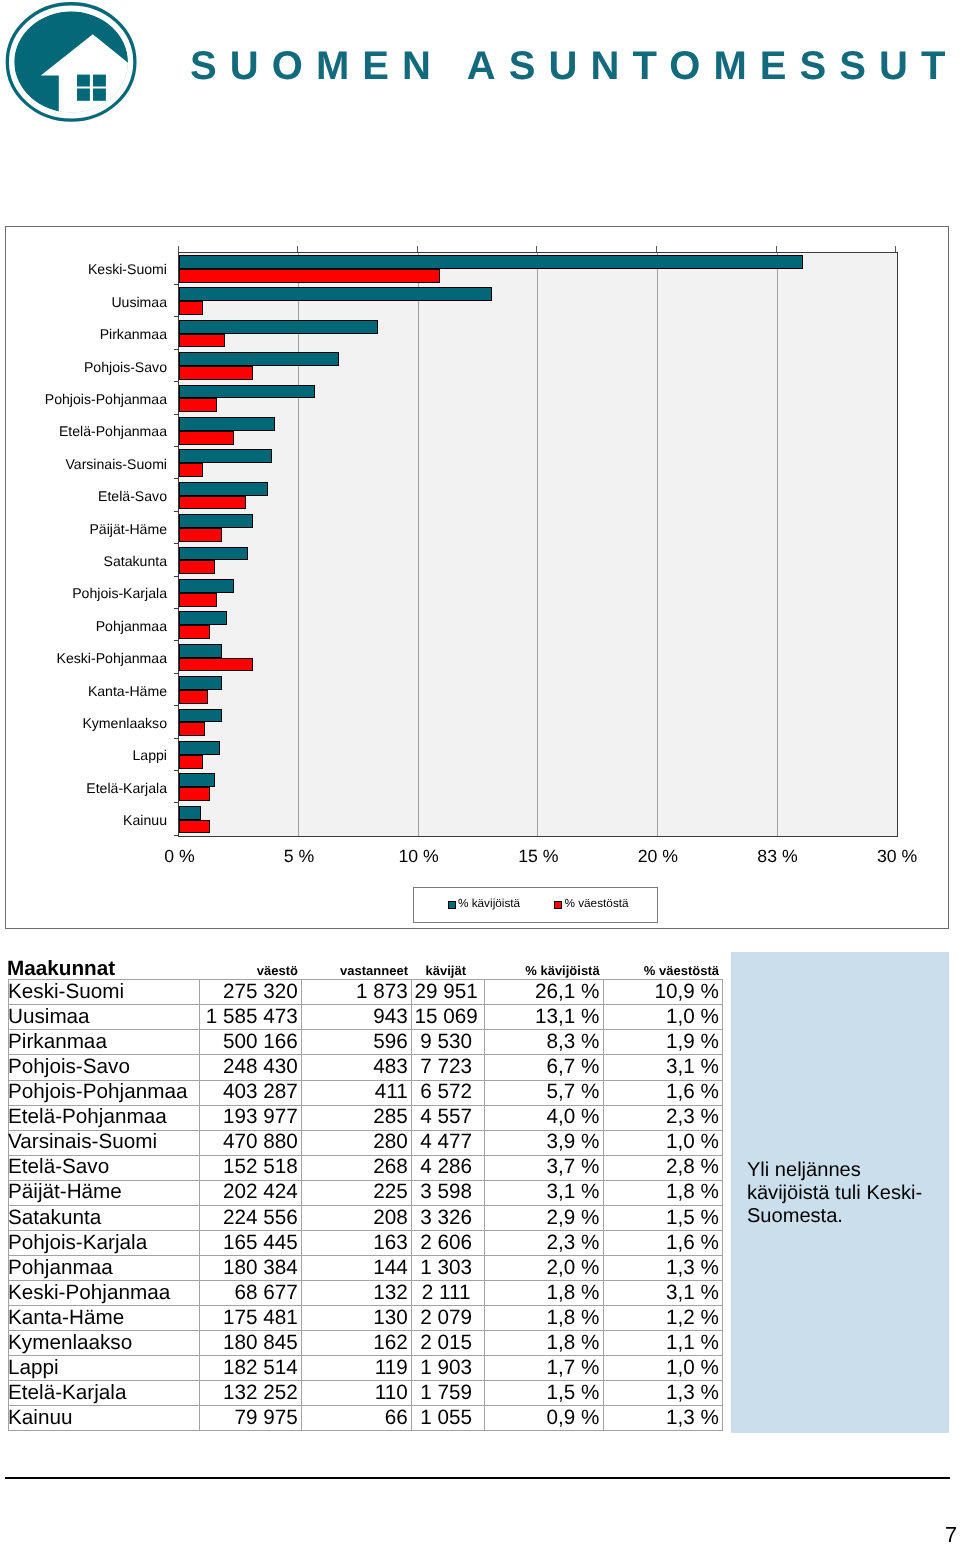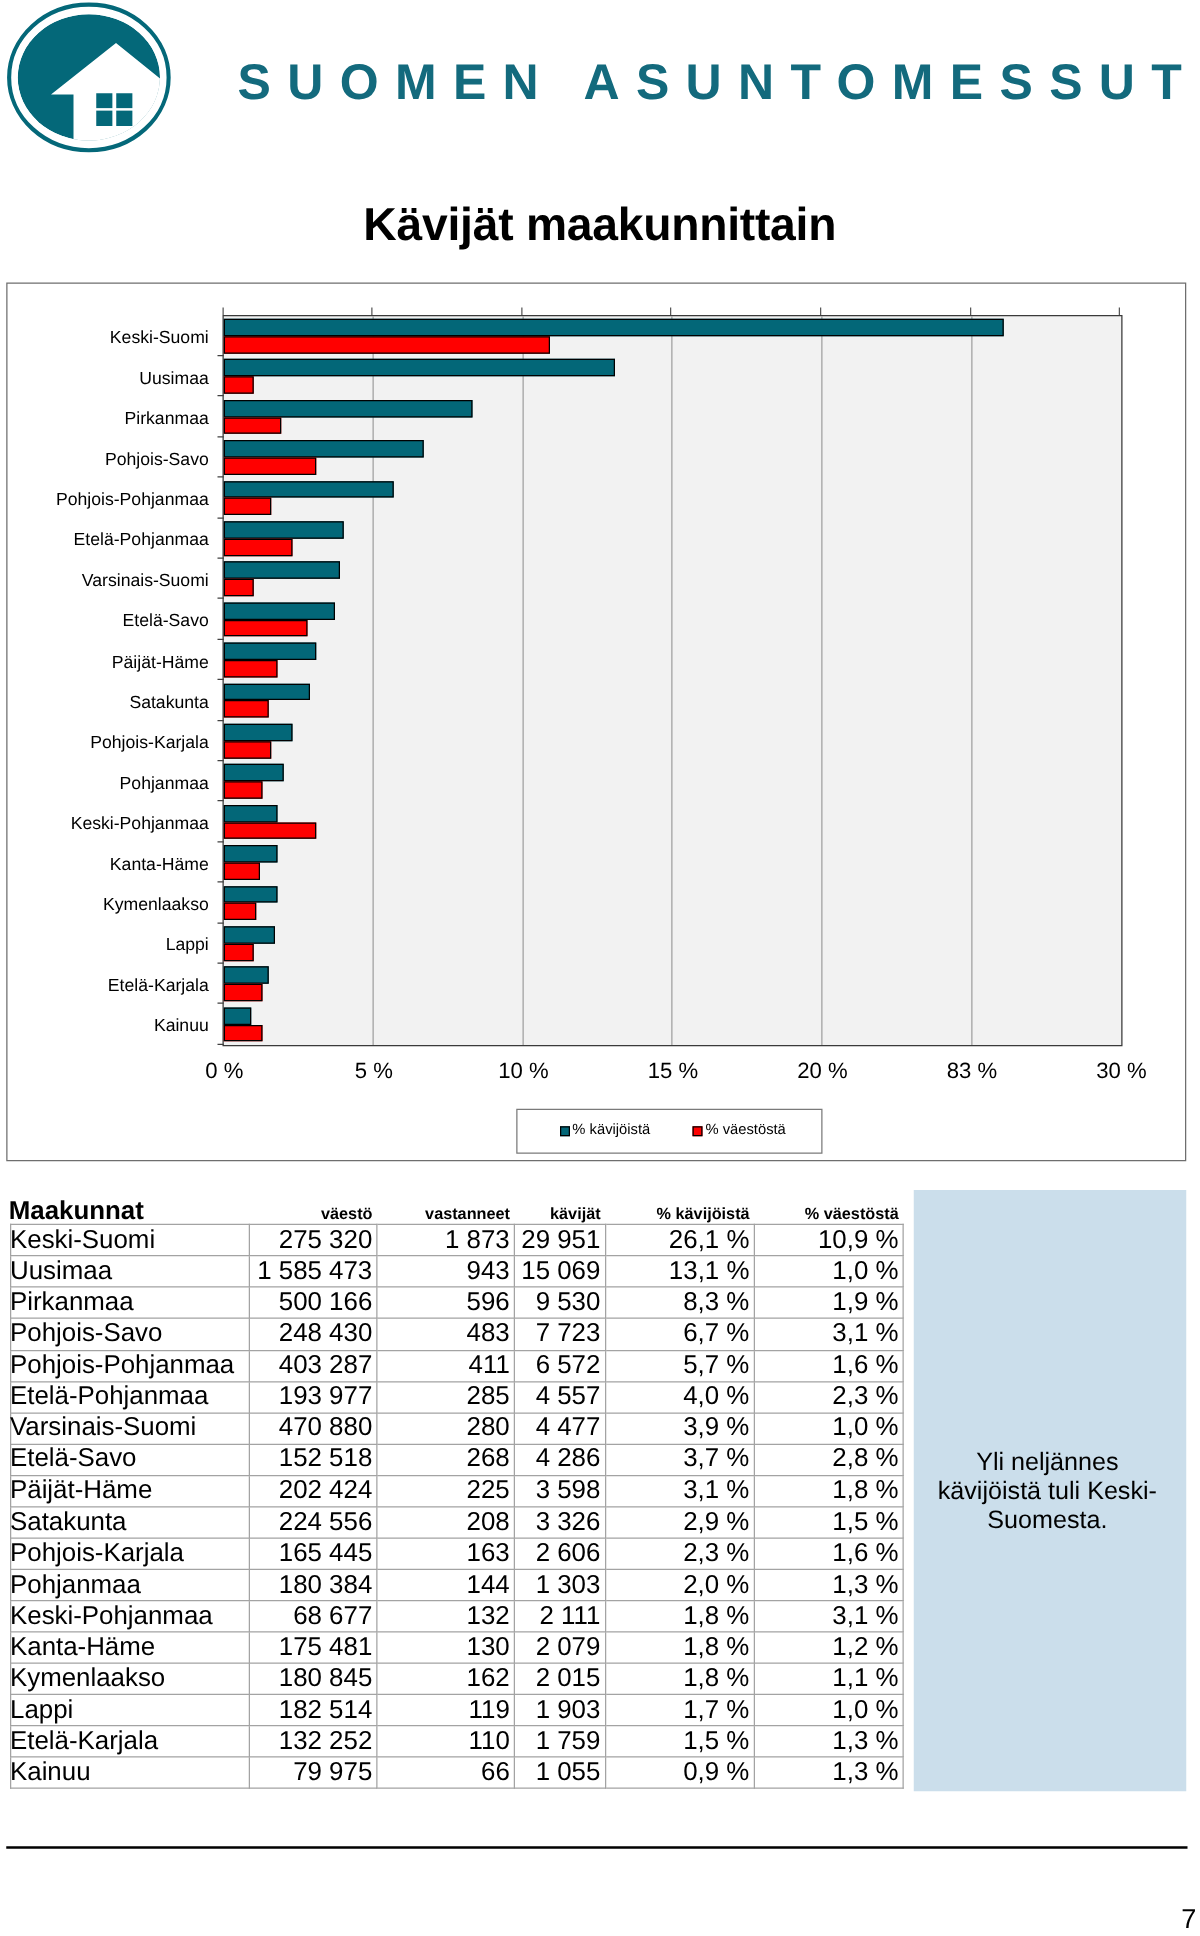--- a/index.html
+++ b/index.html
@@ -32,26 +32,26 @@
 
   
   #thead{position:absolute;left:8px;top:953px;width:714.2px;height:26px;display:flex;}
   #thead div{font-size:13px;font-weight:bold;line-height:17px;box-sizing:border-box;align-self:flex-end;white-space:nowrap;overflow:visible;padding-right:3px!important;padding-left:0!important;}
   #thead div.c0{font-size:20.7px;line-height:20px;}
   #table{position:absolute;left:8px;top:979.3px;border-collapse:collapse;table-layout:fixed;}
   #table td{font-size:20.7px;padding:0;line-height:1;height:25.07px;vertical-align:middle;box-sizing:border-box;border:1px solid #a3a3a3;}
   .c0{text-align:left;width:190.5px;padding-left:0px!important;text-indent:-1px;}
   .c1{text-align:right;width:102.5px;padding-right:3.2px!important;}
   .c2{text-align:right;width:110px;padding-right:3.2px!important;}
-  .c3{text-align:right;width:72.5px;padding-right:3.2px!important;}
+  .c3{text-align:center;width:72.5px;padding-right:3.2px!important;}
   .c4{text-align:right;width:119.2px;padding-right:3.2px!important;}
   .c5{text-align:right;width:119.3px;padding-right:3.2px!important;}
 
   
-  #callout{position:absolute;left:731px;top:952px;width:218px;height:481px;background:#cbdeeb;text-align:center;}
+  #callout{position:absolute;left:731px;top:952px;width:218px;height:481px;background:#cbdeeb;}
   #callout-text{position:absolute;left:15.9px;top:207px;width:182px;font-size:20.1px;line-height:23.2px;color:#000;}
 
   
   #footrule{position:absolute;left:4.7px;top:1477px;width:945.7px;height:2.4px;background:#000;}
   #footer{position:absolute;left:240px;top:1498.5px;width:450px;text-align:center;font-size:20.7px;line-height:25.3px;color:#000;}
   #pagenum{position:absolute;left:945px;top:1521.5px;font-size:21.7px;color:#000;}
 </style>
 </head>
 <body>
 
@@ -67,21 +67,20 @@
     <ellipse cx="71.1" cy="61.95" rx="56.9" ry="50.6" fill="#046879"></ellipse>
     <path d="M 92.8 34.3 L 144 75.8 L 144 130 L 58.8 130 L 58.8 75.6 L 40.8 75.6 Z" fill="#ffffff"></path>
   </g>
   <rect x="77.0" y="74.6" width="12.9" height="11.9" fill="#046879"></rect>
   <rect x="93.0" y="74.6" width="12.9" height="11.9" fill="#046879"></rect>
   <rect x="77.0" y="88.5" width="12.9" height="12.3" fill="#046879"></rect>
   <rect x="93.0" y="88.5" width="12.9" height="12.3" fill="#046879"></rect>
 </svg>
 </div>
 <div id="wordmark">SUOMEN ASUNTOMESSUT</div>
-<div id="title">Kävijät maakunnittain</div>
 <div id="chart">
   <div id="plot" style="left:172.10px;top:24.60px;width:717.60px;height:583.20px">
     <div class="gridline" style="left:119.10px;height:583.20px"></div>
     <div class="gridline" style="left:238.70px;height:583.20px"></div>
     <div class="gridline" style="left:358.30px;height:583.20px"></div>
     <div class="gridline" style="left:477.90px;height:583.20px"></div>
     <div class="gridline" style="left:597.50px;height:583.20px"></div>
     <div class="bar s0" style="left:0px;top:2.40px;width:624.31px;height:13.80px"></div>
     <div class="bar s1" style="left:0px;top:16.20px;width:260.73px;height:13.80px"></div>
     <div class="bar s0" style="left:0px;top:34.80px;width:313.35px;height:13.80px"></div>

